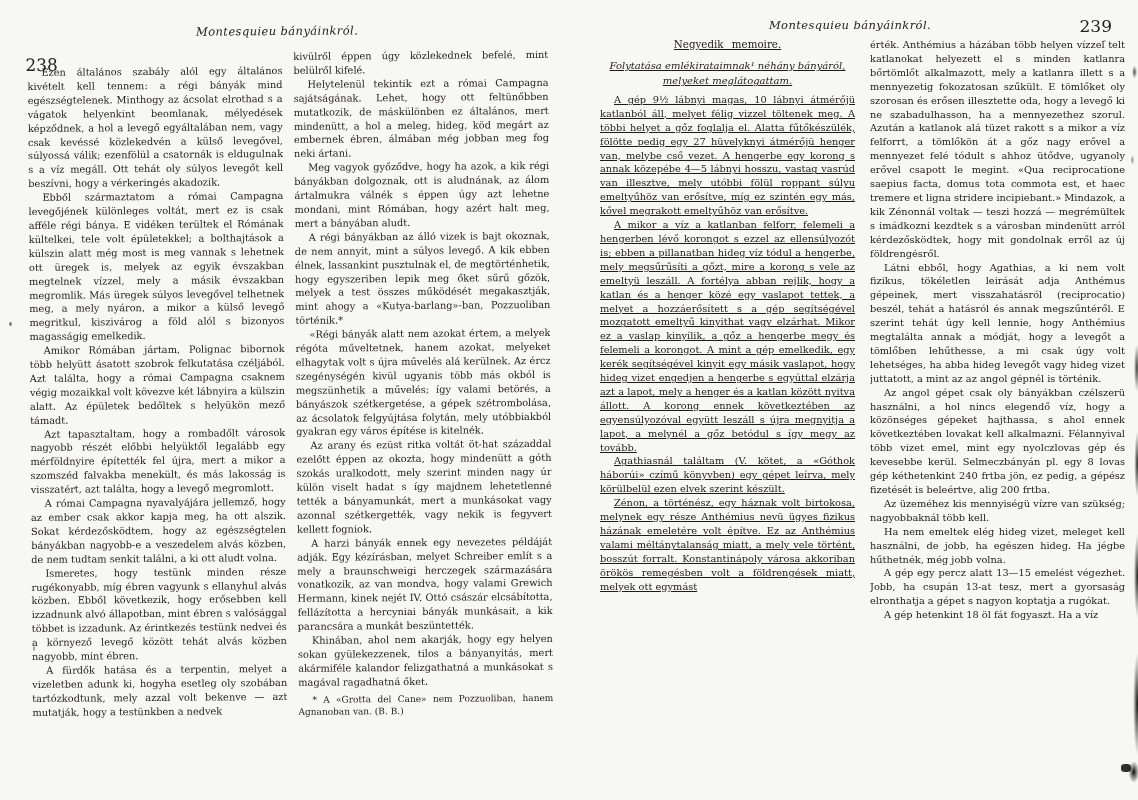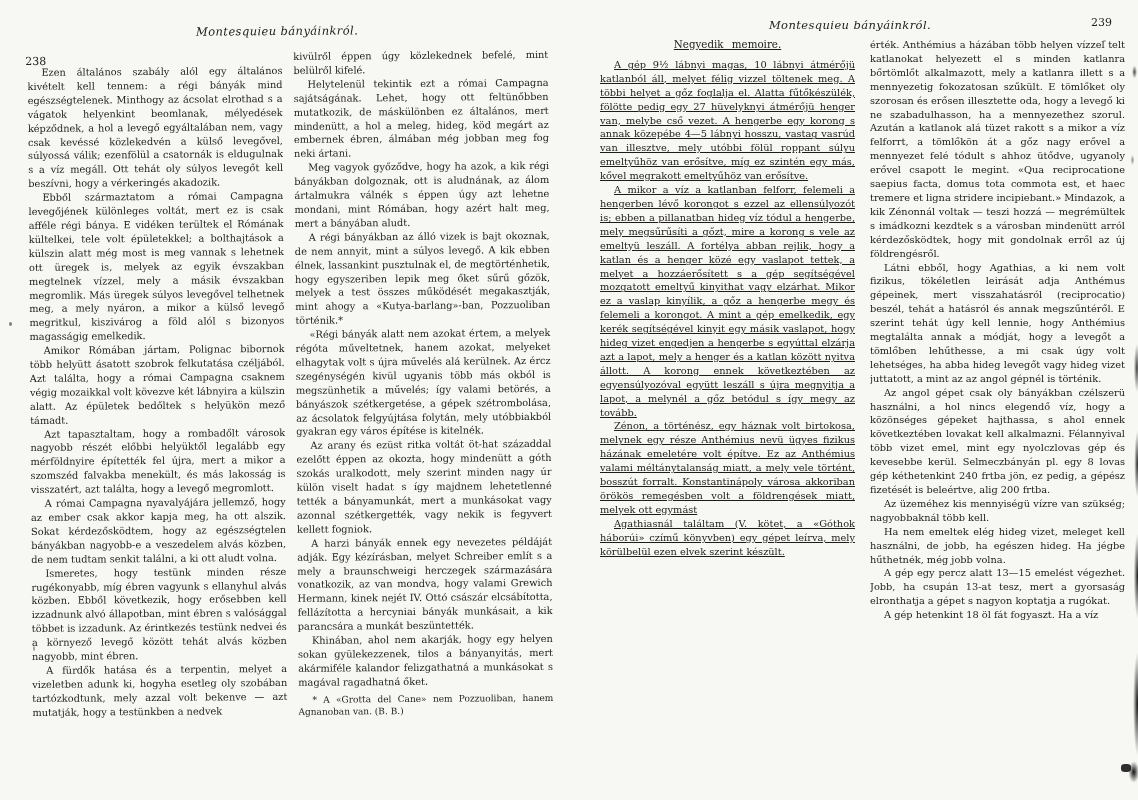--- a/index.html
+++ b/index.html
@@ -11,21 +11,21 @@
   }
   .page{position:absolute;top:0;height:800px;}
   .page-left{left:0;width:560px;transform:rotate(-0.45deg);}
   .page-right{left:562px;width:576px;}
   .running-title{
     position:absolute;width:100%;text-align:center;
     font-style:italic;font-size:11.5px;letter-spacing:0.4px;color:#242220;
   }
   .page-left .running-title{top:24px;}
   .page-right .running-title{top:18px;}
-  .page-number{position:absolute;font-size:11px;color:#242220;}
+  .page-number{position:absolute;font-size:17px;color:#242220;}
   .pn-left{left:28px;top:38px;margin-top:15px;}
   .pn-right{right:26px;top:16px;}
   .col{
     position:absolute;width:255px;text-align:justify;
     font-size:9.8px;line-height:13.9px;overflow:hidden;max-height:745px;
   }
   .col p{margin:0;text-indent:14px;}
   .col p.cont{text-indent:0;}
   .page-left .col1{left:30px;top:64px;}
   .page-left .col2{left:296px;top:50px;}
@@ -91,24 +91,25 @@
     <p class="footnote footnote-238">* A «Grotta del Cane» nem Pozzuoliban, hanem Agnanoban van. (B. B.)</p>
   </div>
 </div>
 
 <div class="page page-right">
   <div class="running-title">Montesquieu bányáinkról.</div>
   <div class="page-number pn-right">239</div>
 
   <div class="col col1">
     <p class="section-heading">Negyedik memoire.</p>
+    <p class="subtitle">Folytatása emlékirataimnak¹ néhány bányáról, melyeket meglátogattam.</p>
     <p>A gép 9½ lábnyi magas, 10 lábnyi átmérőjü katlanból áll, melyet félig vizzel töltenek meg. A többi helyet a gőz foglalja el. Alatta fűtőkészülék, fölötte pedig egy 27 hüvelyknyi átmérőjü henger van, melybe cső vezet. A hengerbe egy korong s annak közepébe 4—5 lábnyi hosszu, vastag vasrúd van illesztve, mely utóbbi fölül roppant súlyu emeltyűhöz van erősítve, míg ez szintén egy más, kővel megrakott emeltyűhöz van erősítve.</p>
     <p>A mikor a víz a katlanban felforr, felemeli a hengerben lévő korongot s ezzel az ellensúlyozót is; ebben a pillanatban hideg víz tódul a hengerbe, mely megsűrűsíti a gőzt, mire a korong s vele az emeltyü leszáll. A fortélya abban rejlik, hogy a katlan és a henger közé egy vaslapot tettek, a melyet a hozzáerősített s a gép segítségével mozgatott emeltyű kinyithat vagy elzárhat. Mikor ez a vaslap kinyílik, a gőz a hengerbe megy és felemeli a korongot. A mint a gép emelkedik, egy kerék segítségével kinyit egy másik vaslapot, hogy hideg vizet engedjen a hengerbe s egyúttal elzárja azt a lapot, mely a henger és a katlan között nyitva állott. A korong ennek következtében az egyensúlyozóval együtt leszáll s újra megnyitja a lapot, a melynél a gőz betódul s így megy az tovább.</p>
+    <p>Agathiasnál találtam (V. kötet, a «Góthok háborúi» czímű könyvben) egy gépet leírva, mely körülbelül ezen elvek szerint készült.</p>
     <p>Zénon, a történész, egy háznak volt birtokosa, melynek egy része Anthémius nevü ügyes fizikus házának emeletére volt építve. Ez az Anthémius valami méltánytalanság miatt, a mely vele történt, bosszút forralt. Konstantinápoly városa akkoriban örökös remegésben volt a földrengések miatt, melyek ott egymást</p>
-    <p>Agathiasnál találtam (V. kötet, a «Góthok háborúi» czímű könyvben) egy gépet leírva, mely körülbelül ezen elvek szerint készült.</p>
   </div>
 
   <div class="col col2">
     <p class="cont">érték. Anthémius a házában több helyen vízzel telt katlanokat helyezett el s minden katlanra bőrtömlőt alkalmazott, mely a katlanra illett s a mennyezetig fokozatosan szűkült. E tömlőket oly szorosan és erősen illesztette oda, hogy a levegő ki ne szabadulhasson, ha a mennyezethez szorul. Azután a katlanok alá tüzet rakott s a mikor a víz felforrt, a tömlőkön át a gőz nagy erővel a mennyezet felé tódult s ahhoz ütődve, ugyanoly erővel csapott le megint. «Qua reciprocatione saepius facta, domus tota commota est, et haec tremere et ligna stridere incipiebant.» Mindazok, a kik Zénonnál voltak — teszi hozzá — megrémültek s imádkozni kezdtek s a városban mindenütt arról kérdezősködtek, hogy mit gondolnak erről az új földrengésről.</p>
     <p>Látni ebből, hogy Agathias, a ki nem volt fizikus, tökéletlen leirását adja Anthémus gépeinek, mert visszahatásról (reciprocatio) beszél, tehát a hatásról és annak megszűntéről. E szerint tehát úgy kell lennie, hogy Anthémius megtalálta annak a módját, hogy a levegőt a tömlőben lehűthesse, a mi csak úgy volt lehetséges, ha abba hideg levegőt vagy hideg vizet juttatott, a mint az az angol gépnél is történik.</p>
     <p>Az angol gépet csak oly bányákban czélszerü használni, a hol nincs elegendő víz, hogy a közönséges gépeket hajthassa, s ahol ennek következtében lovakat kell alkalmazni. Félannyival több vizet emel, mint egy nyolczlovas gép és kevesebbe kerül. Selmeczbányán pl. egy 8 lovas gép kéthetenkint 240 frtba jön, ez pedig, a gépész fizetését is beleértve, alig 200 frtba.</p>
     <p>Az üzeméhez kis mennyiségü vízre van szükség; nagyobbaknál több kell.</p>
     <p>Ha nem emeltek elég hideg vizet, meleget kell használni, de jobb, ha egészen hideg. Ha jégbe hűthetnék, még jobb volna.</p>
     <p>A gép egy percz alatt 13—15 emelést végezhet. Jobb, ha csupán 13-at tesz, mert a gyorsaság elronthatja a gépet s nagyon koptatja a rugókat.</p>
     <p>A gép hetenkint 18 öl fát fogyaszt. Ha a víz</p>

